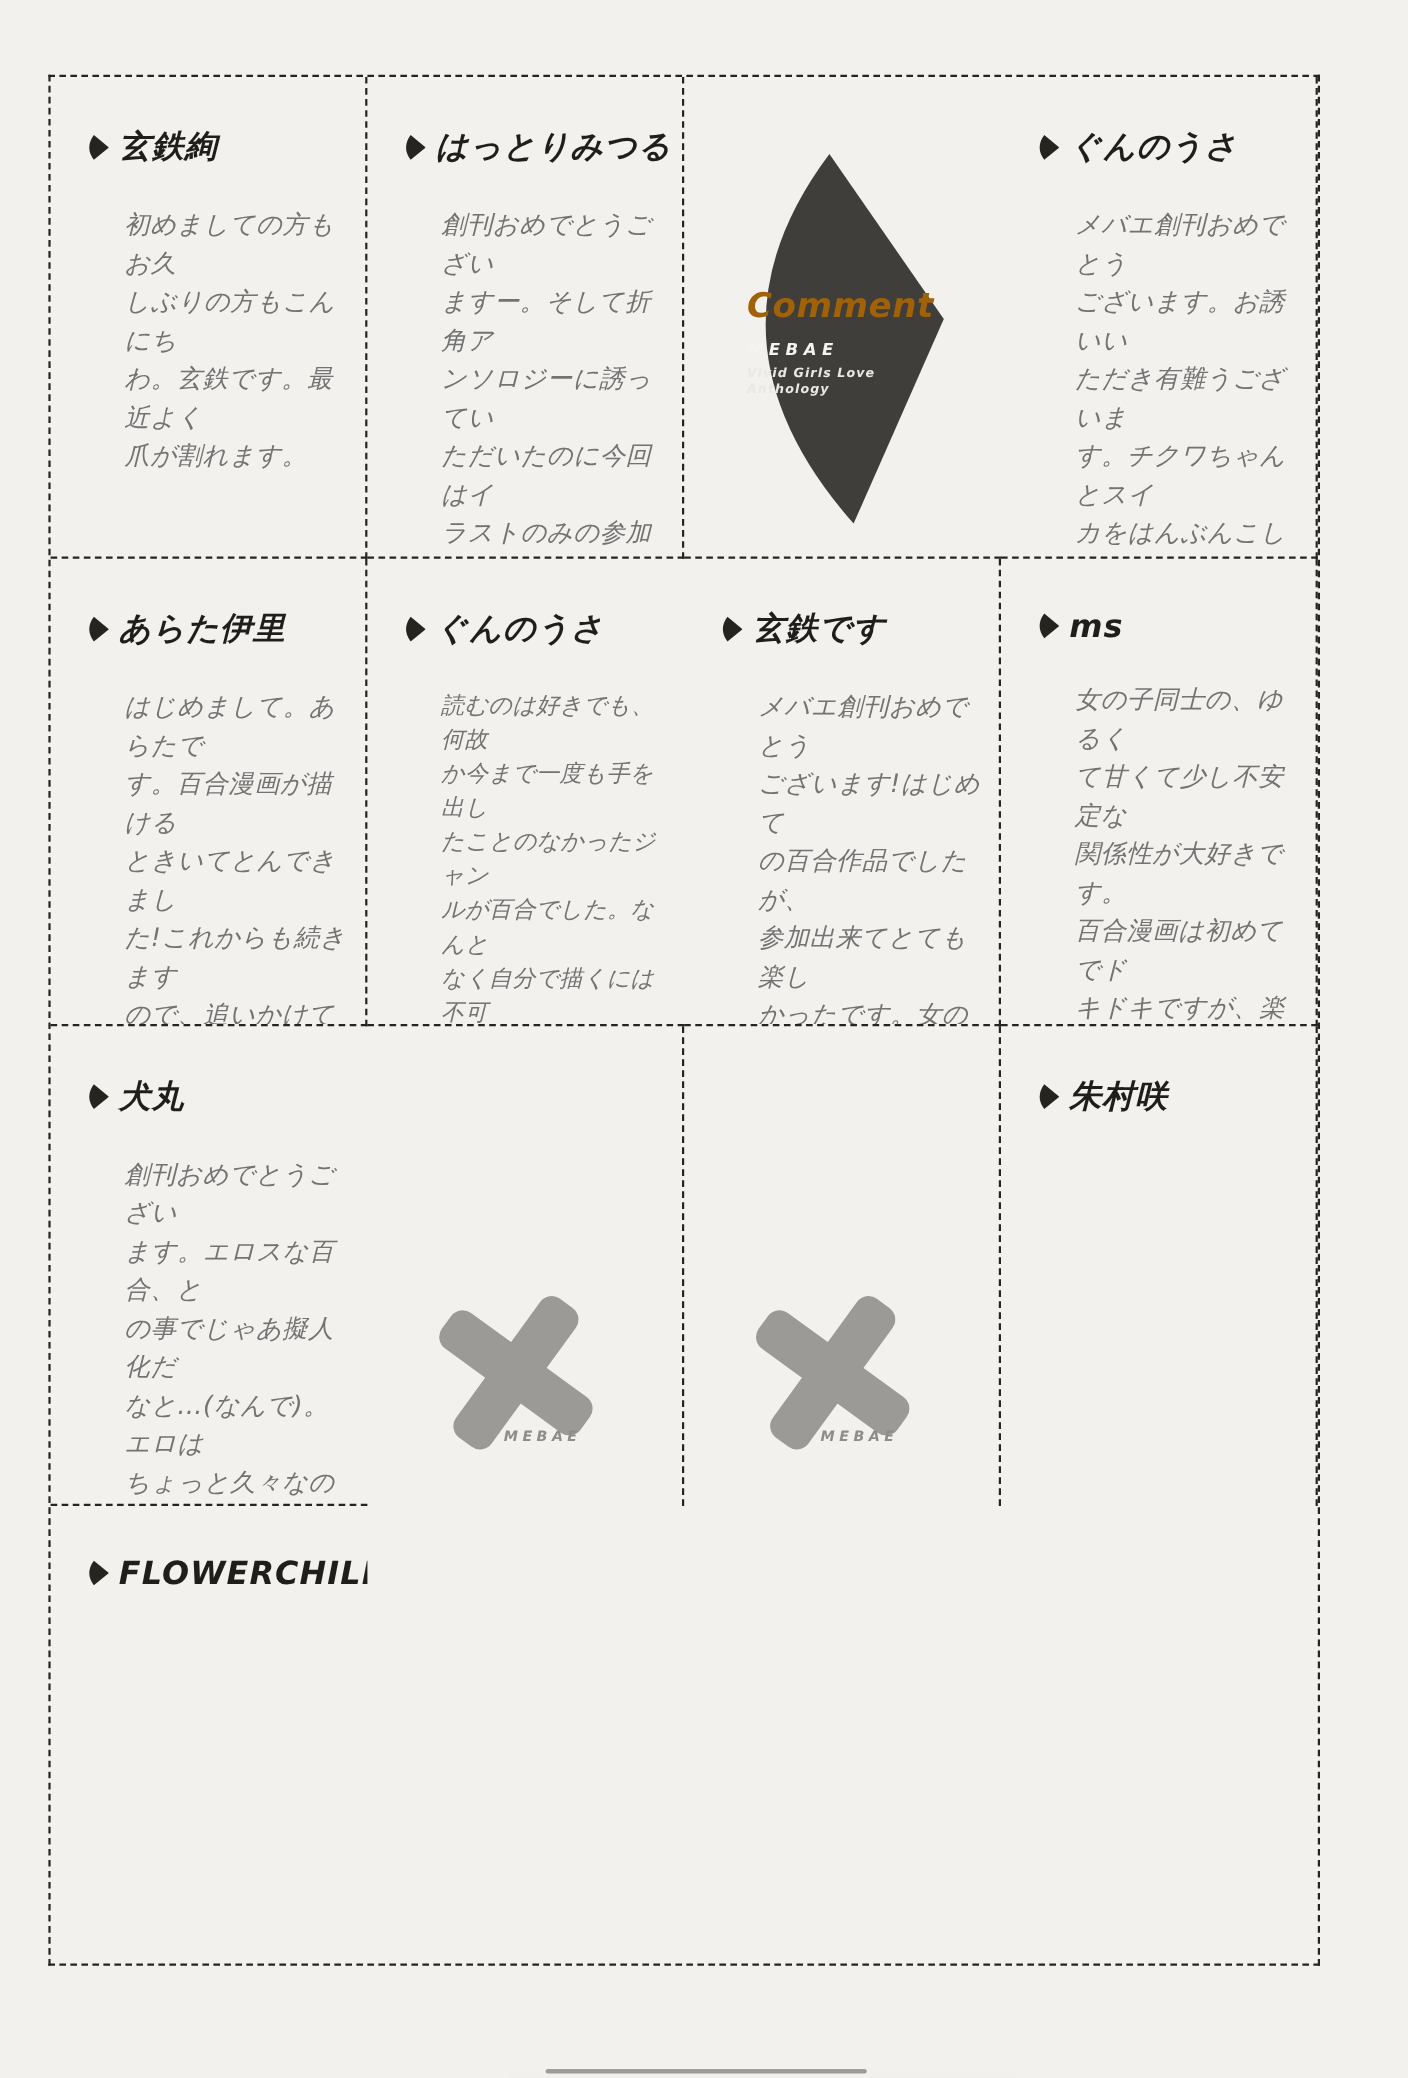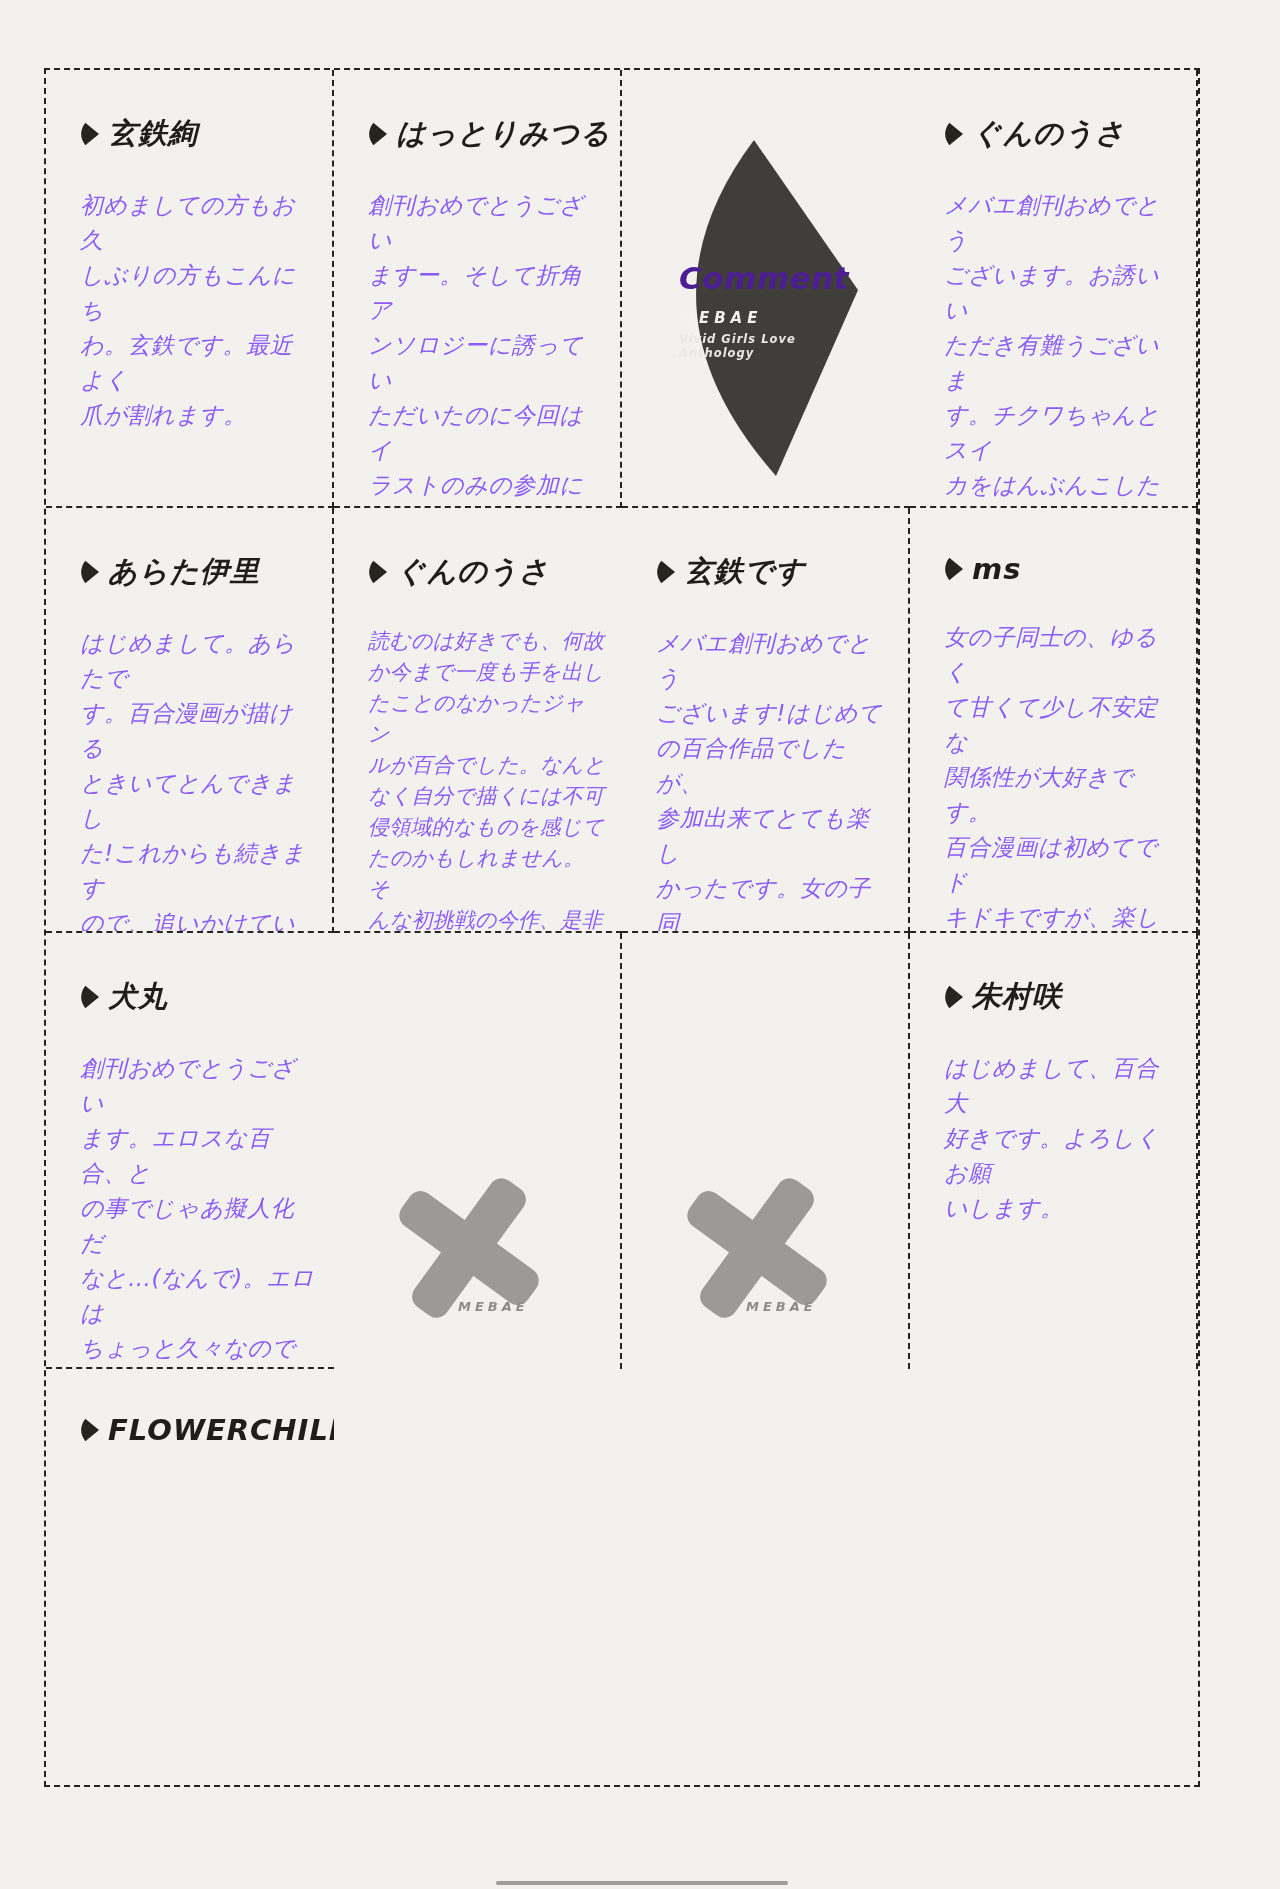--- a/index.html
+++ b/index.html
@@ -29,30 +29,30 @@
   .cell.no-b { border-bottom:none; }
   .head { display:flex; align-items:center; gap:9px; margin-bottom:34px; }
   .bullet { width:19px; height:26px; flex:0 0 auto; display:block; }
   .bullet svg { display:block; width:100%; height:100%; }
   .name {
     font-size:29px; font-weight:800; color:#201e1a; letter-spacing:1px;
     white-space:nowrap;
   }
   .body {
     font-size:23px; line-height:35px; letter-spacing:0.5px;
-    color:#8b5cf6; white-space:pre-line;
+    color:#737373; white-space:pre-line;margin-left:33px;
   }
   .cell.small .body { font-size:21px; line-height:31px; letter-spacing:0.2px; }
 
   
   .logo-cell { padding:0; }
   .fan-wrap { position:absolute; left:32px; top:70px; width:208px; height:338px; }
   .fan-wrap svg { position:absolute; left:0; top:0; width:100%; height:100%; }
   .fan-text { position:absolute; left:25px; top:120px; }
-  .fan-title { font-size:31px; font-weight:800; color:#4c1d95; letter-spacing:0.5px; margin-bottom:13px;text-align:right; }
+  .fan-title { font-size:31px; font-weight:800; color:#a16207; letter-spacing:0.5px; margin-bottom:13px;text-align:right; }
   .fan-brand { font-size:15px; font-weight:800; color:#f4f3f0; letter-spacing:5px; margin-bottom:5px; }
   .fan-sub { font-size:11.5px; font-weight:700; color:#e9e8e4; letter-spacing:1px; line-height:14px; }
 
   
   .x-cell { padding:0; }
   .x-mark {
     position:absolute; left:66px; top:246px; width:138px; height:138px;
     transform:rotate(36deg);
   }
   .x-mark .bar { position:absolute; background:#9c9a96; border-radius:13px; }
@@ -253,23 +253,20 @@
 
     <div class="cell no-b">
       <div class="head">
         <span class="bullet">
           <svg viewBox="0 0 100 130">
               <path d="M100,65 L28,6 Q-16,65 28,124 Z" fill="#26241f"></path>
             </svg>
         </span>
         <span class="name">朱村咲</span>
       </div>
-      <div class="body">はじめまして、百合大
-好きです。よろしくお願
-いします。</div>
     </div>
 
     <div class="cell small no-r no-b">
       <div class="head">
         <span class="bullet">
           <svg viewBox="0 0 100 130">
               <path d="M100,65 L28,6 Q-16,65 28,124 Z" fill="#26241f"></path>
             </svg>
         </span>
         <span class="name">FLOWERCHILD</span>

